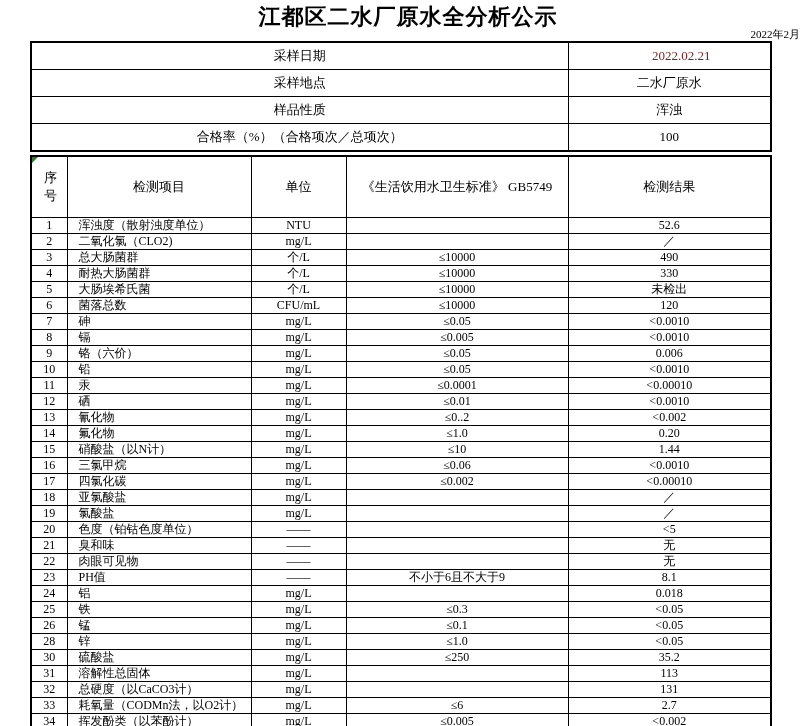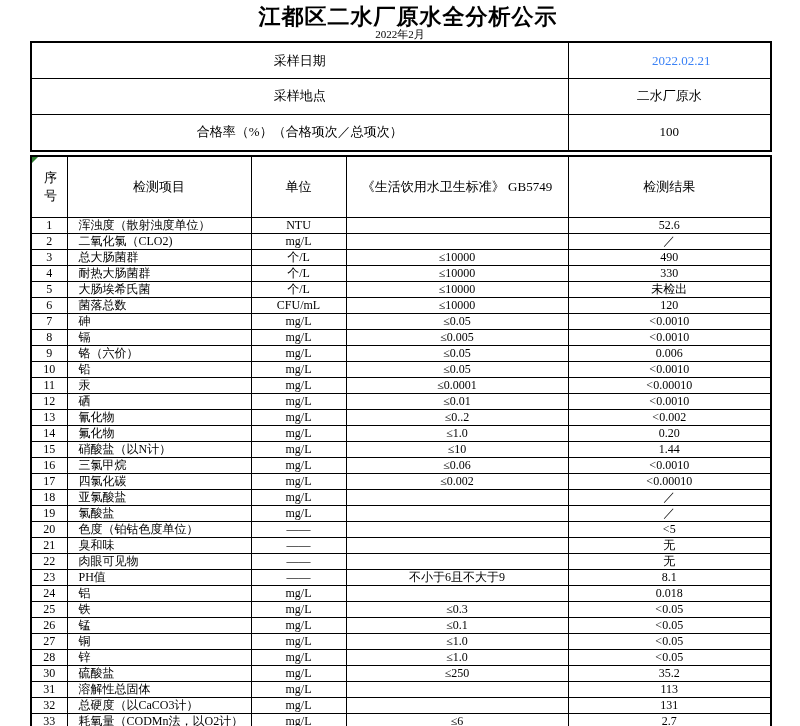--- a/index.html
+++ b/index.html
@@ -18,21 +18,21 @@
     position: absolute; top: 2px; left: 0; width: 800px;
     text-align: center;
     font-family: "Liberation Sans", "DejaVu Sans", sans-serif;
     font-weight: bold;
     font-size: 22px;
     letter-spacing: 1px;
     margin-left: 8px;
   }
   .subtitle {
     position: absolute; top: 27px; left: 0; width: 800px;
-    text-align: center;
+    text-align: right;
     font-size: 11px;
   }
   table.info {
     position: absolute; left: 30px; top: 41px;
     width: 740px; height: 111px;
     border-collapse: collapse; table-layout: fixed;
     border: 2px solid #000;
   }
   table.info td {
     border: 1px solid #000;
@@ -82,25 +82,29 @@
   <div class="subtitle">2022年2月</div>
 
   <table class="info">
     <colgroup>
       <col style="width:537px">
       <col style="width:203px">
     </colgroup>
     <tbody>
         <tr>
           <td>采样日期</td>
-          <td style="color: #3b82f6; padding-left: 24px;">2022.02.21</td>
+          <td style="color: #7f1d1d; padding-left: 24px;">2022.02.21</td>
         </tr>
         <tr>
           <td>采样地点</td>
           <td>二水厂原水</td>
+        </tr>
+        <tr>
+          <td>样品性质</td>
+          <td>浑浊</td>
         </tr>
         <tr>
           <td>合格率（%）（合格项次／总项次）</td>
           <td>100</td>
         </tr>
       </tbody>
   </table>
 
   <table class="main">
     <colgroup>
@@ -299,34 +303,27 @@
           <td class="result">&lt;0.05</td>
         </tr>
         <tr>
           <td class="no">26</td>
           <td class="item">锰</td>
           <td class="unit">mg/L</td>
           <td class="standard">≤0.1</td>
           <td class="result">&lt;0.05</td>
         </tr>
         <tr>
-          <td class="no">27</td>
-          <td class="item">铜</td>
+          <td class="no">28</td>
+          <td class="item">锌</td>
           <td class="unit">mg/L</td>
           <td class="standard">≤1.0</td>
           <td class="result">&lt;0.05</td>
         </tr>
         <tr>
-          <td class="no">28</td>
-          <td class="item">锌</td>
-          <td class="unit">mg/L</td>
-          <td class="standard">≤1.0</td>
-          <td class="result">&lt;0.05</td>
-        </tr>
-        <tr>
           <td class="no">30</td>
           <td class="item">硫酸盐</td>
           <td class="unit">mg/L</td>
           <td class="standard">≤250</td>
           <td class="result">35.2</td>
         </tr>
         <tr>
           <td class="no">31</td>
           <td class="item">溶解性总固体</td>
           <td class="unit">mg/L</td>

